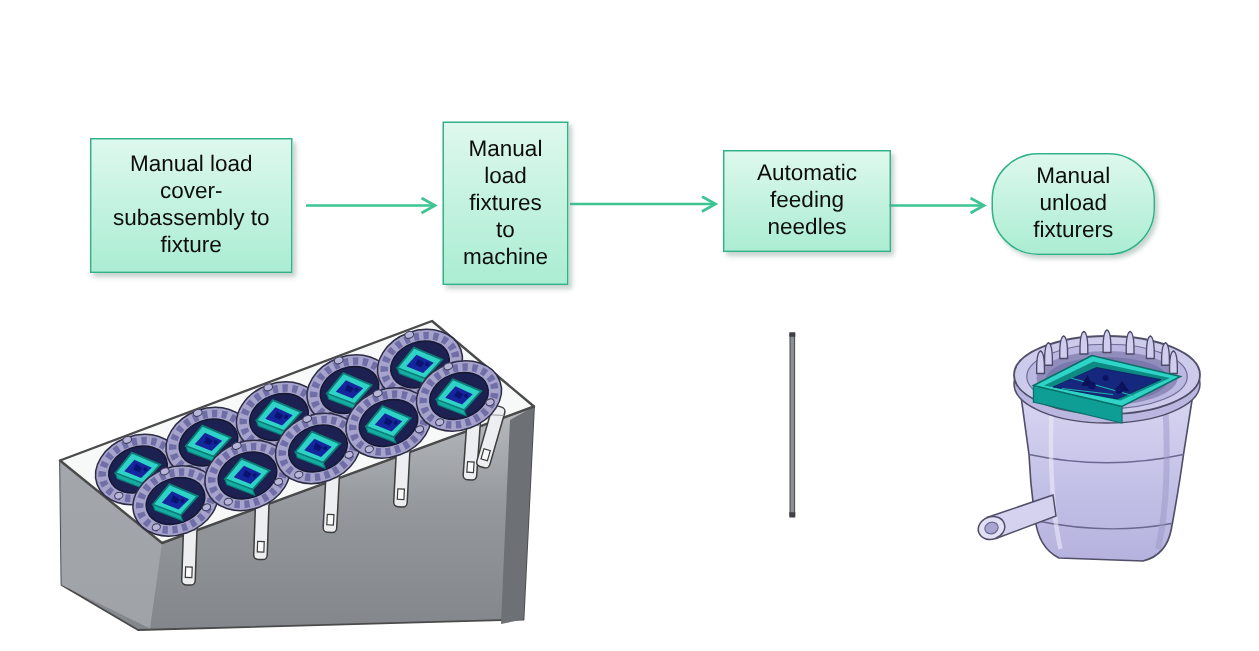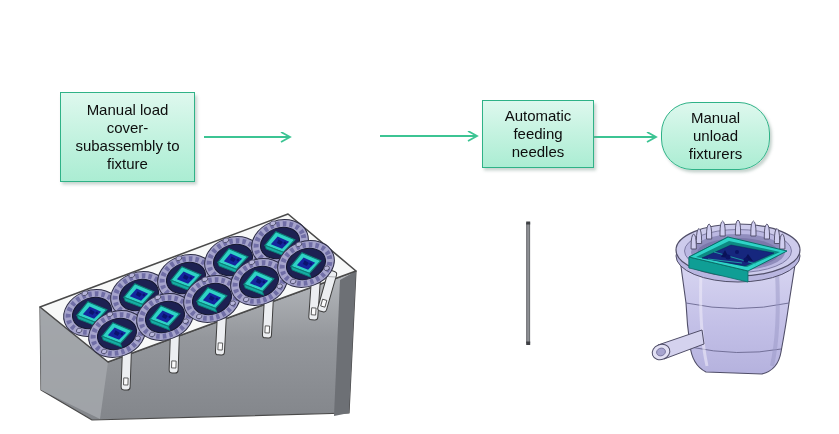--- a/index.html
+++ b/index.html
@@ -171,20 +171,23 @@
         <circle cx="728" cy="257" r="2.5" fill="#0b1464"></circle>
         <circle cx="746" cy="260" r="2.5" fill="#0b1464"></circle>
         <circle cx="737" cy="252" r="2" fill="#0b1464"></circle>
       </g>
     </g>
   </svg>
 
   <div class="flow-box b1">
     <span>Manual load cover-subassembly to fixture</span>
   </div>
+  <div class="flow-box b2">
+    <span>Manual load fixtures to machine</span>
+  </div>
   <div class="flow-box b3">
     <span>Automatic feeding needles</span>
   </div>
   <div class="flow-box b4">
     <span>Manual unload fixturers</span>
   </div>
 
 </div>
 
 </body></html>

